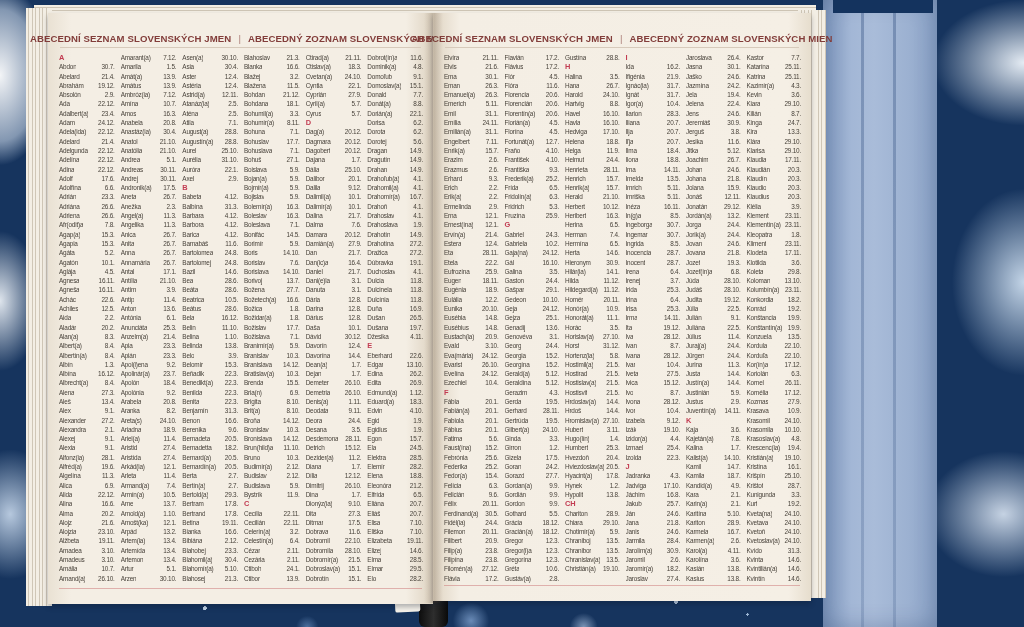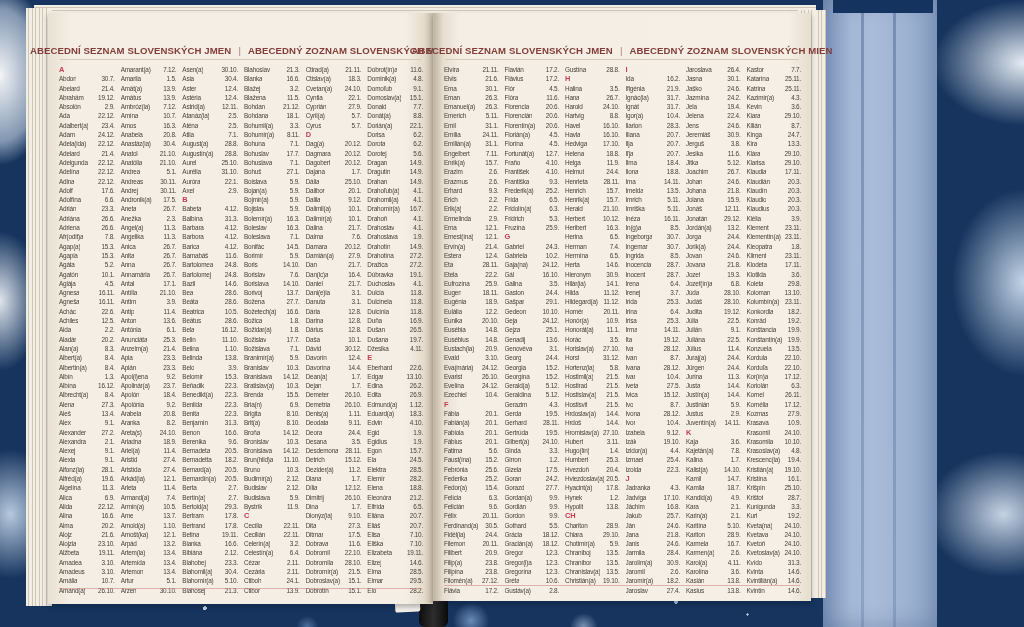--- a/index.html
+++ b/index.html
@@ -51,21 +51,21 @@
   .page{position:absolute;z-index:2;}
   .page-left{left:48px;top:13px;width:385px;height:591px;
              background:linear-gradient(90deg,#e9e1d3,#f4eee4 6%,#f4eee4 93%,#ddd2c0);
              box-shadow:0 3px 5px rgba(10,20,40,.3);}
   .page-right{left:433px;top:13px;width:378px;height:588px;
               background:linear-gradient(90deg,#dfd4c2,#f4eee4 7%,#f5efe5 94%,#e6ddcd);
               box-shadow:0 3px 5px rgba(10,20,40,.3);}
   .spine{position:absolute;left:424px;top:13px;width:19px;height:590px;z-index:3;pointer-events:none;
          background:linear-gradient(90deg,transparent,rgba(80,60,40,.16) 45%,rgba(80,60,40,.2) 55%,transparent);}
 
-  .phead{margin-top:32px;display:flex;justify-content:center;gap:7px;align-items:flex-end;
+  .phead{margin-top:20px;display:flex;justify-content:center;gap:7px;align-items:flex-end;
          font-weight:700;font-size:9.6px;letter-spacing:.1px;color:#823d3a;white-space:nowrap;}
   .phead .sep{font-weight:400;opacity:.65;}
   .phead-rule{height:1px;background:#d7cabb;margin:3px 12px 0 12px;}
 
   .columns{display:flex;gap:6px;margin:5px 10px 0 11px;}
   .col{flex:1 1 0;min-width:0;}
   .row{display:flex;justify-content:space-between;height:9.3px;line-height:9.4px;
        font-size:6.4px;letter-spacing:-0.2px;color:#48423a;}
   .row .n{white-space:nowrap;overflow:hidden;}
   .row .d{flex:none;margin-left:2px;white-space:nowrap;}

